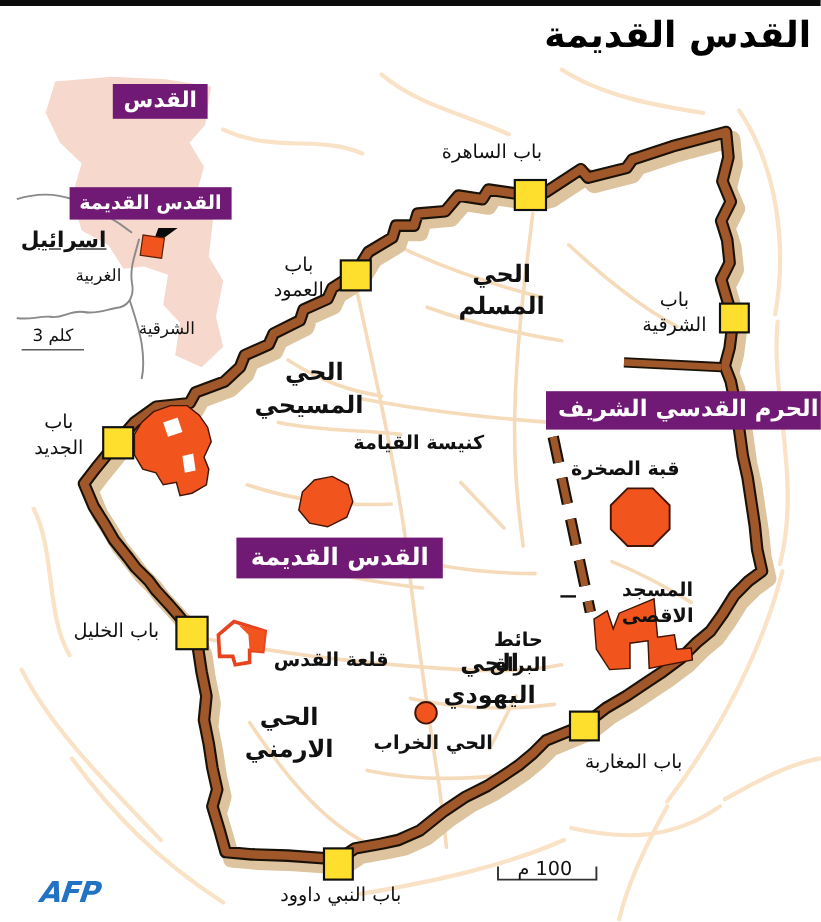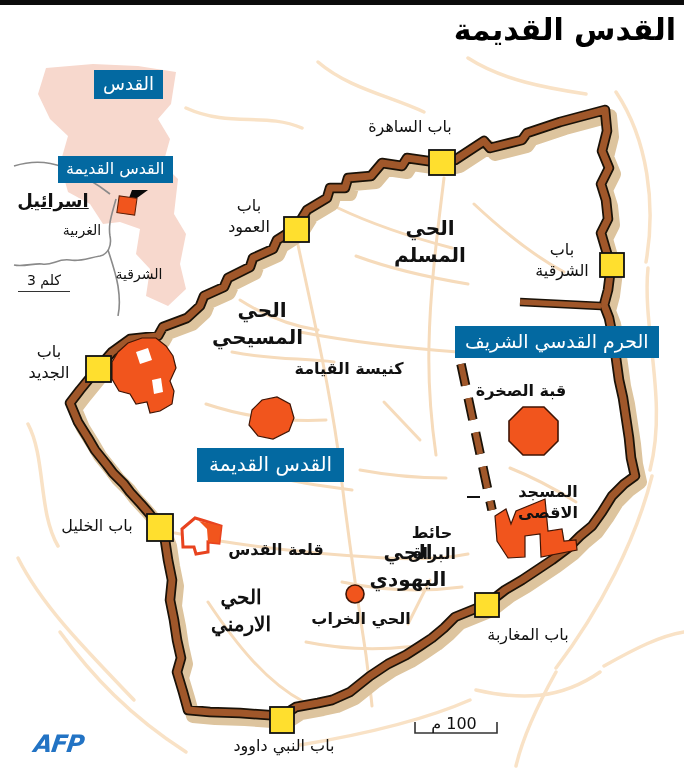--- a/index.html
+++ b/index.html
@@ -14,46 +14,46 @@
     right:8px;top:12px;width:400px;text-align:right;direction:rtl;
     font-size:30px;font-weight:bold;color:#000;letter-spacing:0;
   }
   svg{position:absolute;left:0;top:0;}
   
   .lbl{position:absolute;direction:rtl;text-align:center;color:#111;line-height:21px;}
   .gate-lbl{font-size:16px;font-weight:normal;}
   .quarter-lbl{font-size:20px;font-weight:bold;line-height:27px;}
   .site-lbl{font-size:16px;font-weight:bold;}
   .blackbox{
-    position:absolute;direction:rtl;background:#0369a1;color:#ffffff;
-    font-weight:normal;white-space:nowrap;
+    position:absolute;direction:rtl;background:#701a75;color:#ffffff;
+    font-weight:bold;white-space:nowrap;
   }
   #haram-box{left:455px;top:326px;font-size:19px;padding:4px 10px 6px;}
   #oldcity-box{left:197px;top:448px;font-size:20px;padding:4px 12px 6px;}
   
   #inset{left:8px;top:64px;width:192px;height:252px;}
   #inset .blackbox{font-size:16px;}
   #inset-city-box{left:86px;top:6px;font-size:18px !important;padding:3px 9px 5px;}
   #inset-oldcity-box{left:50px;top:92px;padding:3px 8px 5px;}
   #inset-country{left:8px;top:126px;width:74px;font-size:18px;font-weight:bold;text-decoration:underline;}
   #inset-west{left:44px;top:156px;width:60px;font-size:14px;}
   #inset-east{left:100px;top:168px;width:62px;font-size:14px;margin-top:32px;}
   #inset-scale{left:10px;top:206px;width:52px;font-size:14px;direction:ltr;border-bottom:1.5px solid #333;padding-bottom:0;}
   
   #lbl-herod{left:346px;top:116px;width:128px;}
-  #lbl-damascus{left:216px;top:195px;width:66px;}
+  #lbl-damascus{left:216px;top:210px;width:66px;}
   #lbl-lions{left:527px;top:239px;width:70px;}
   #lbl-new{left:20px;top:341px;width:58px;}
   #lbl-jaffa{left:50px;top:515px;width:94px;}
   #lbl-dung{left:458px;top:624px;width:140px;}
   #lbl-zion{left:204px;top:735px;width:160px;}
-  #lbl-muslim{left:370px;top:215px;width:120px;text-align:center;}
+  #lbl-muslim{left:358px;top:215px;width:120px;text-align:center;}
   #lbl-christian{left:221px;top:297px;width:82px;}
   #lbl-jewish{left:350px;top:539px;width:116px;}
-  #lbl-armenian{left:204px;top:584px;width:74px;font-family:Liberation Serif, serif;}
+  #lbl-armenian{left:204px;top:584px;width:74px;}
   #lbl-sepulchre{left:288px;top:358px;width:122px;}
   #lbl-dome{left:470px;top:380px;width:102px;}
   #lbl-aqsa{left:486px;top:481px;width:124px;}
   #lbl-buraq{left:390px;top:487px;width:84px;margin-top:35px;}
   #lbl-citadel{left:214px;top:539px;width:124px;}
   #lbl-hurva{left:296px;top:608px;width:130px;}
   #map-scale{left:408px;top:701px;width:92px;font-size:16px;margin-top:12px;}
   #afp-logo{
     left:34px;top:730px;font-size:24px;font-weight:bold;font-style:italic;
     color:#2273c4;transform:skewX(-8deg);letter-spacing:-1px;

